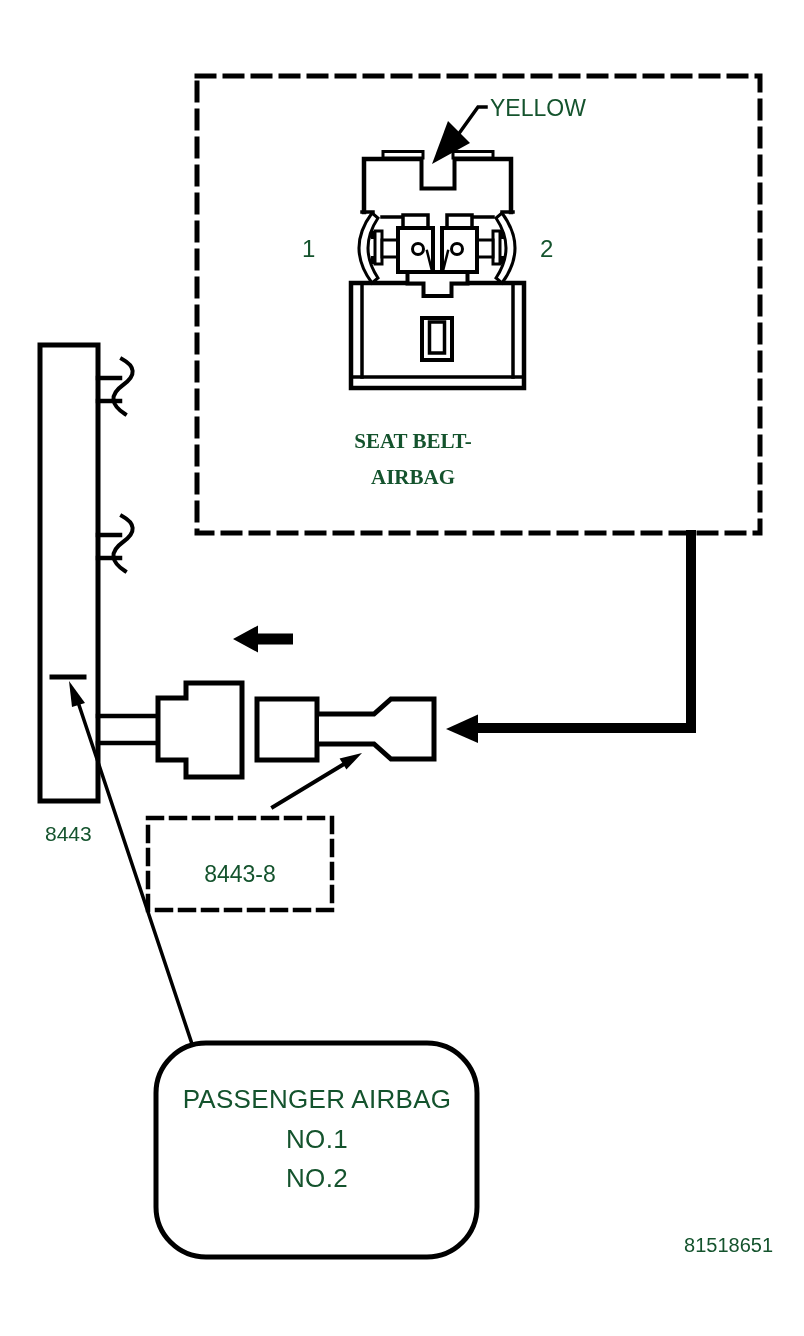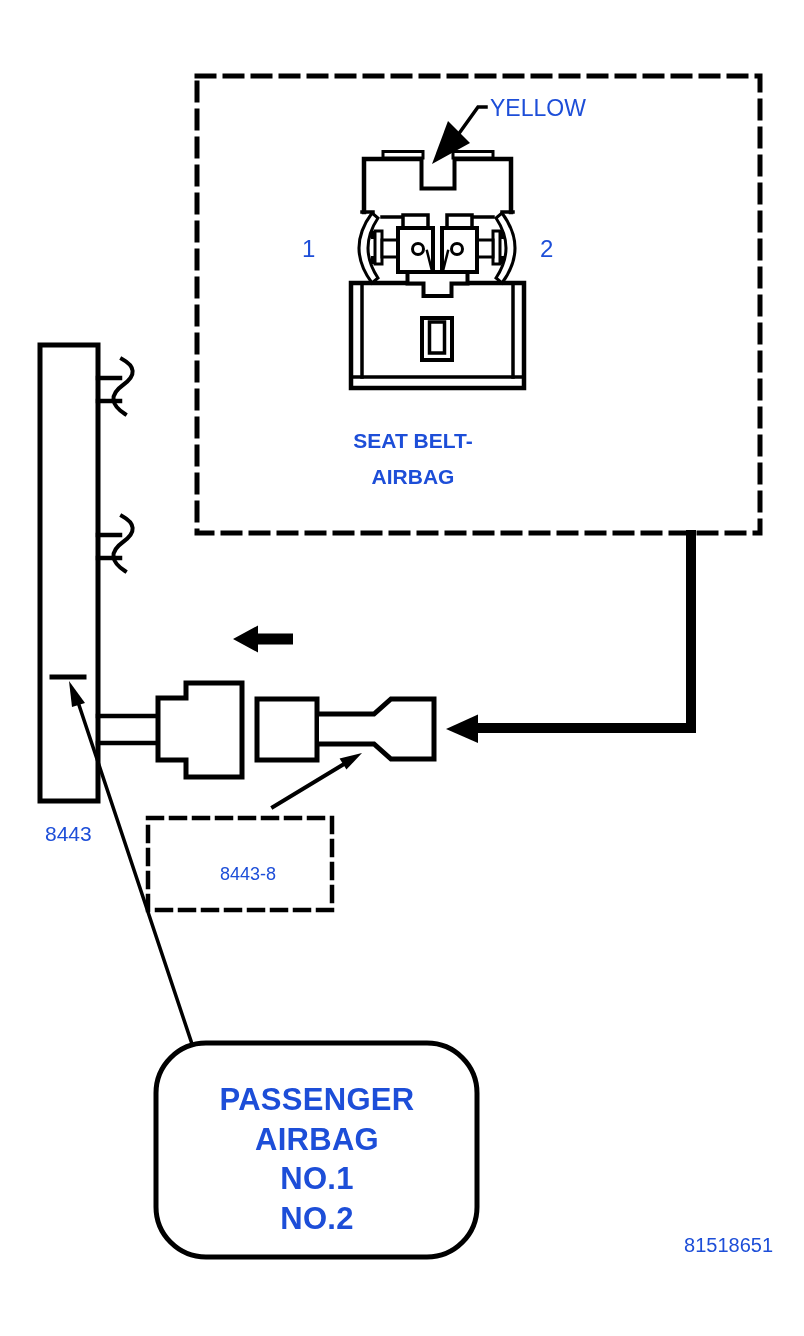--- a/index.html
+++ b/index.html
@@ -8,33 +8,33 @@
     width:804px;
     height:1336px;
     background:#ffffff;
     font-family:"Liberation Sans", sans-serif;
     color:#000;
     overflow:hidden;
   }
   .canvas svg { position:absolute; left:0; top:0; }
   .label {
     position:absolute;
-    color:#1d4ed8;
+    color:#14532d;
     white-space:nowrap;
     font-family:"Liberation Sans", sans-serif;
     line-height:1.1;
   }
   .label.center { text-align:center; white-space:normal; }
   .yellow-label   { left:490px; top:96px;  font-size:23px; }
   .pin1-label     { left:302px; top:236px; font-size:24px; }
   .pin2-label     { left:540px; top:236px; font-size:24px; }
-  .conn-name      { left:313px; top:423px; width:200px; font-size:21px; font-weight:bold; line-height:36px; }
+  .conn-name      { left:313px; top:423px; width:200px; font-size:21px; font-weight:bold; line-height:36px;font-family:Liberation Serif, serif; }
   .harness-label  { left:45px;  top:822px; font-size:21px; font-weight:normal; }
-  .terminal-label { left:156px; top:860px; width:184px; font-size:18px; line-height:28px; }
-  .callout-text   { left:157px; top:1080px; width:320px; font-size:31px; line-height:39.5px; letter-spacing:0.3px;font-weight:bold; }
+  .terminal-label { left:148px; top:860px; width:184px; font-size:23px; line-height:28px; }
+  .callout-text   { left:157px; top:1080px; width:320px; font-size:26px; line-height:39.5px; letter-spacing:0.3px; }
   .figure-number  { left:628px; top:1234px; width:145px; font-size:20px; text-align:right; }
 </style>
 </head>
 <body>
 
 <div class="canvas">
 
   <svg width="804" height="1336" viewBox="0 0 804 1336" stroke-linecap="square" stroke-linejoin="miter">
 
     <rect x="197" y="76" width="563" height="457" fill="none" stroke="#000" stroke-width="5" stroke-dasharray="17 11"></rect>

